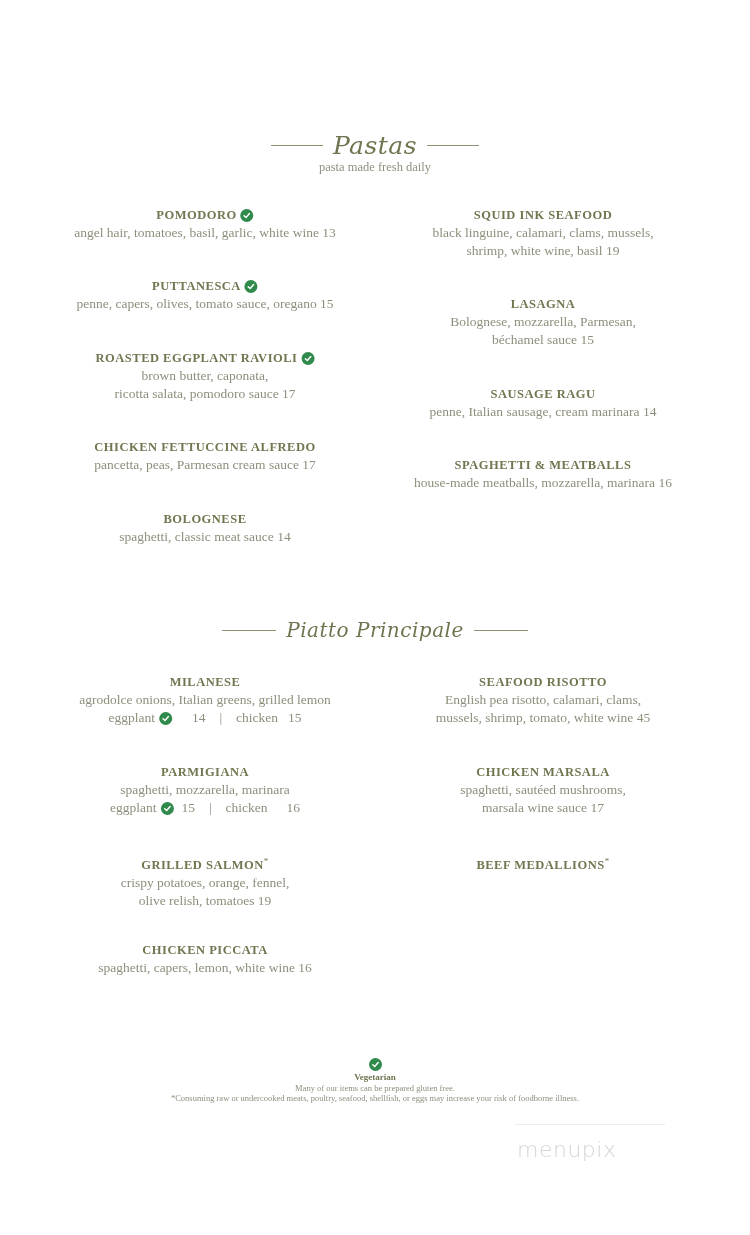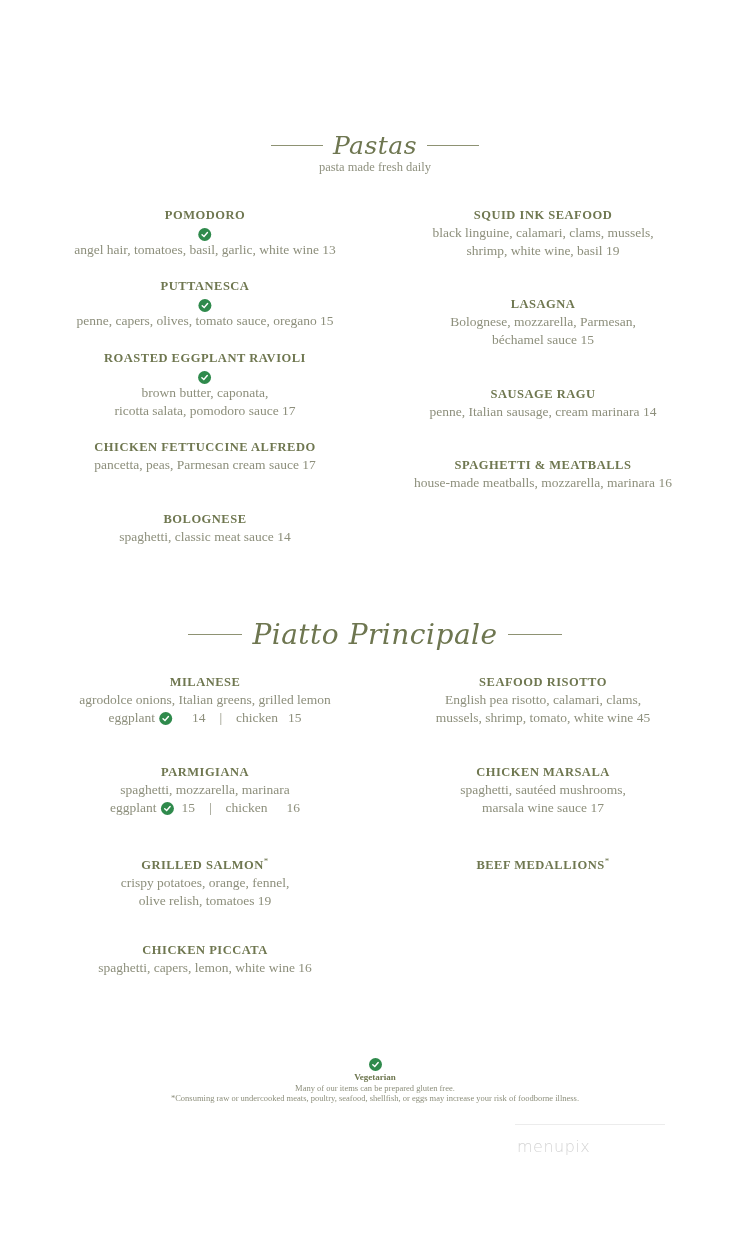--- a/index.html
+++ b/index.html
@@ -55,21 +55,20 @@
       font-family: "Liberation Serif", serif;
       font-weight: bold;
       font-size: 12.5px;
       color: #6f7750;
       letter-spacing: 0.5px;
       line-height: 18px;
       display: flex;
       align-items: center;
       justify-content: center;
       gap: 4px;
-      flex-direction: column;
     }
     .item-desc {
       font-family: "Liberation Serif", serif;
       font-size: 13.5px;
       color: #8d8f7c;
       line-height: 18px;
     }
     .desc-line {
       display: block;
     }
@@ -121,21 +120,21 @@
     .footer-line {
       font-size: 8.5px;
       color: #8d8f7c;
       line-height: 10px;
     }
     .watermark {
       position: absolute;
       left: 517px;
       top: 1137px;
       font-family: "DejaVu Sans", sans-serif;
-      font-size: 16px;
+      font-size: 22px;
       color: #d4d4d4;
       letter-spacing: 0.5px;
       font-weight: 300;
     }
     .watermark-line {
       position: absolute;
       left: 515px;
       top: 1124px;
       width: 150px;
       height: 1px;
@@ -249,21 +248,21 @@
       <span>SPAGHETTI &amp; MEATBALLS</span>
     </div>
   <div class="item-desc">
       <span class="desc-line">house-made meatballs, mozzarella, marinara  16</span>
     </div>
 </div>
 
 <div class="section-header" style="top:618px;">
   <div class="section-title-row">
     <span class="rule" style="width:54px;"></span>
-    <span class="script-title" style="font-size:28px;">Piatto Principale</span>
+    <span class="script-title" style="font-size:20px;">Piatto Principale</span>
     <span class="rule" style="width:54px;"></span>
   </div>
 </div>
 
 <div class="item" style="left:205px; top:673px;">
   <div class="item-name">
       <span>MILANESE</span>
     </div>
   <div class="item-desc">
     <span class="desc-line">agrodolce onions, Italian greens, grilled lemon</span>

